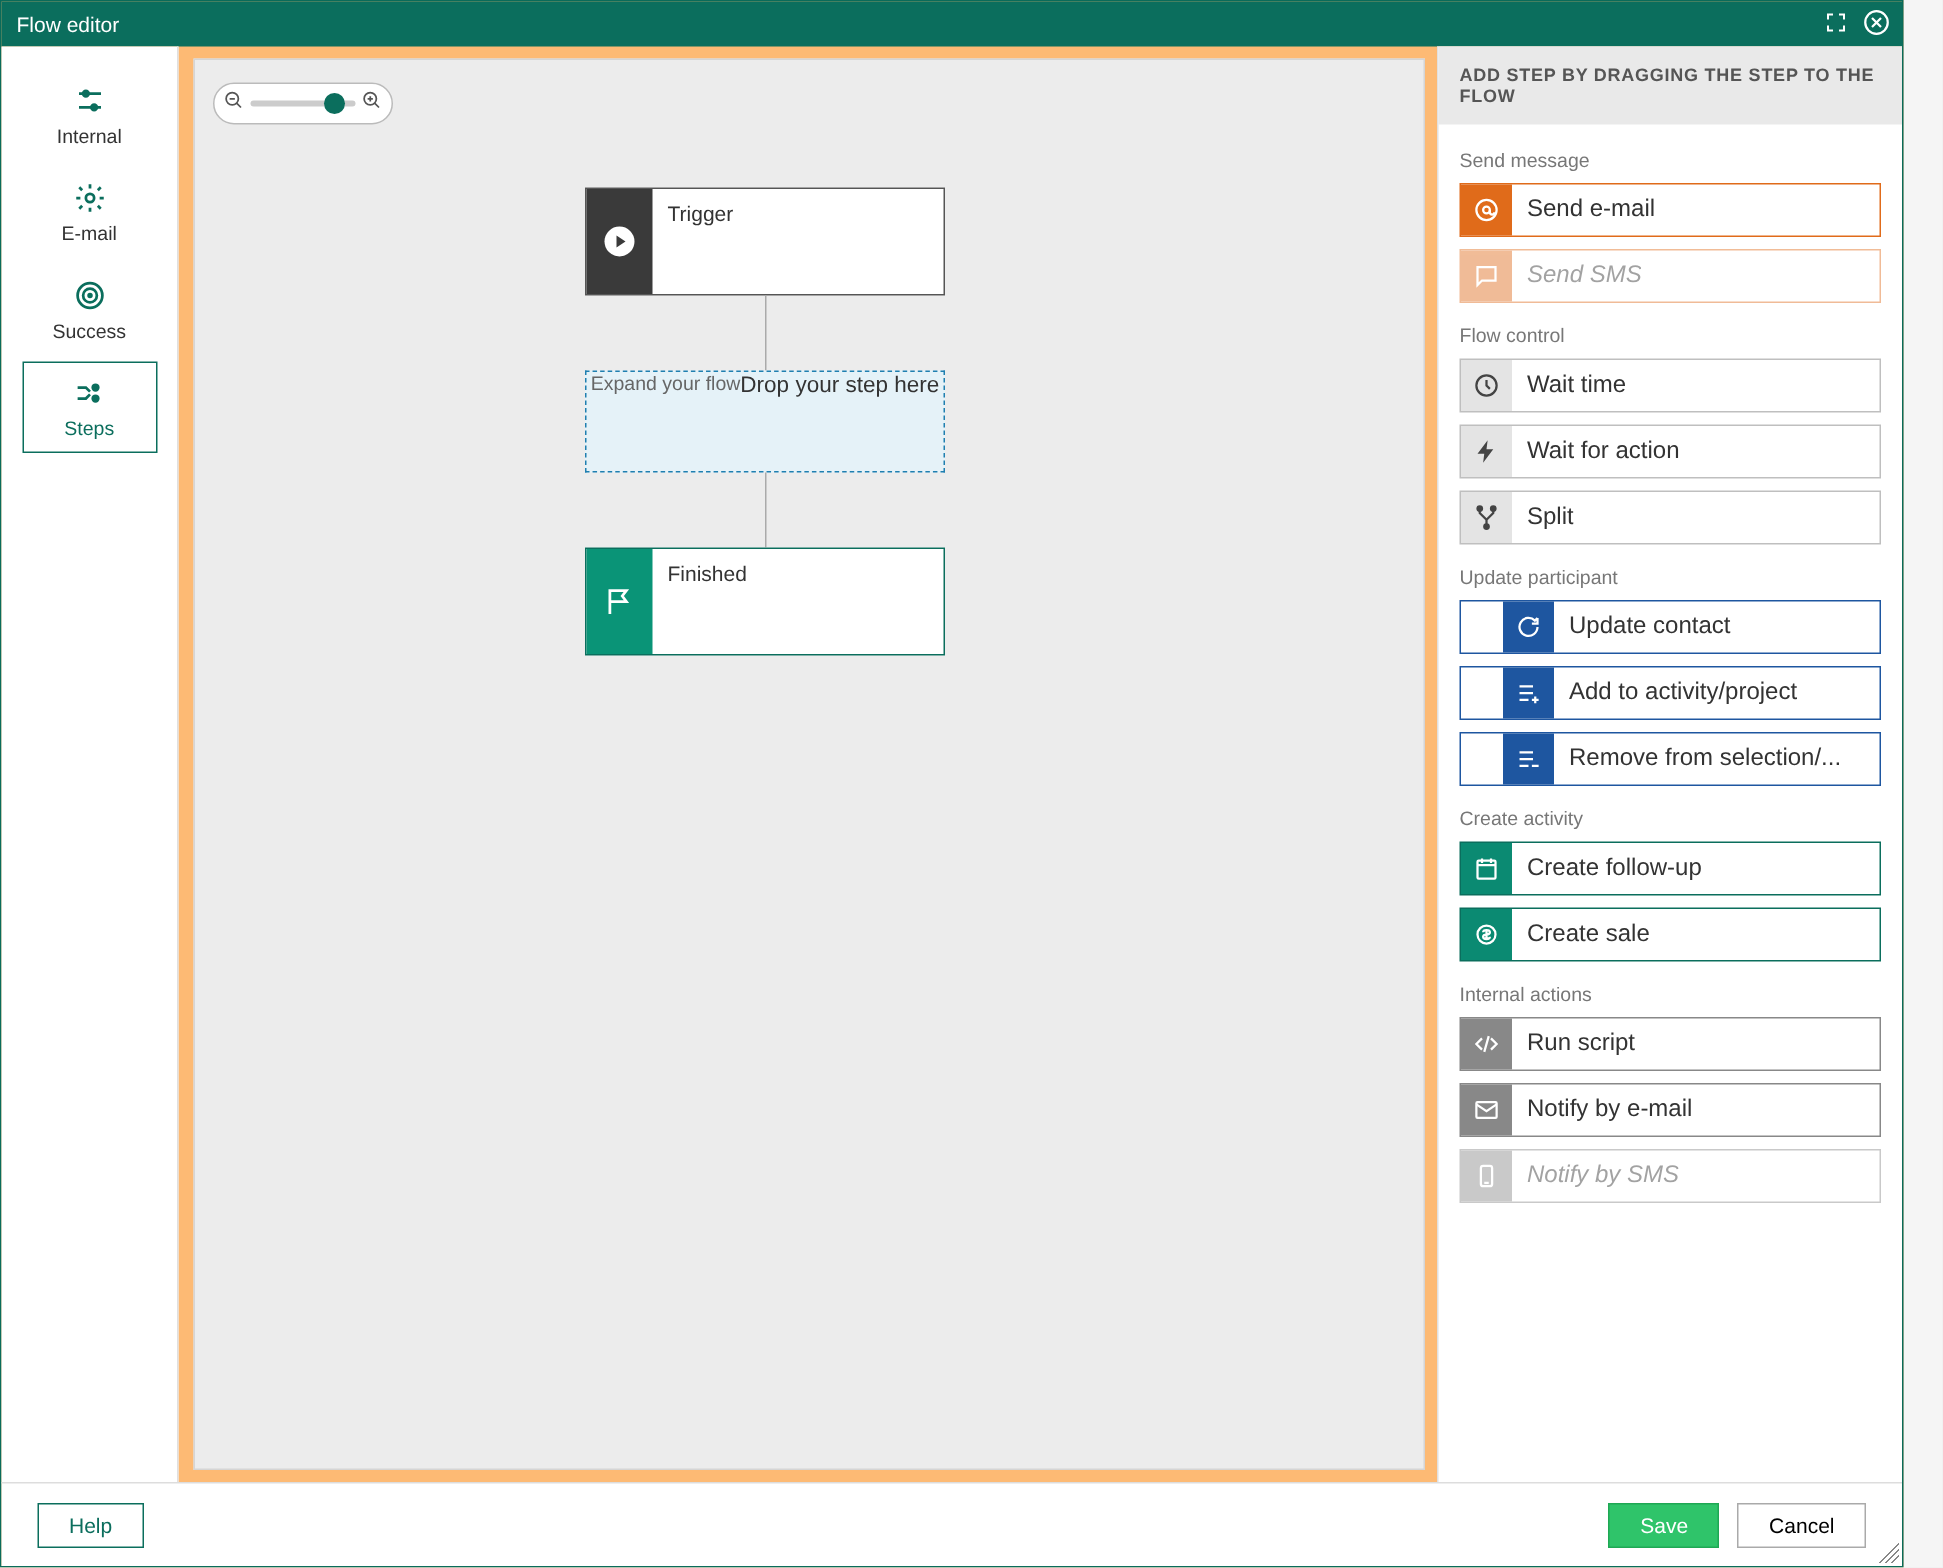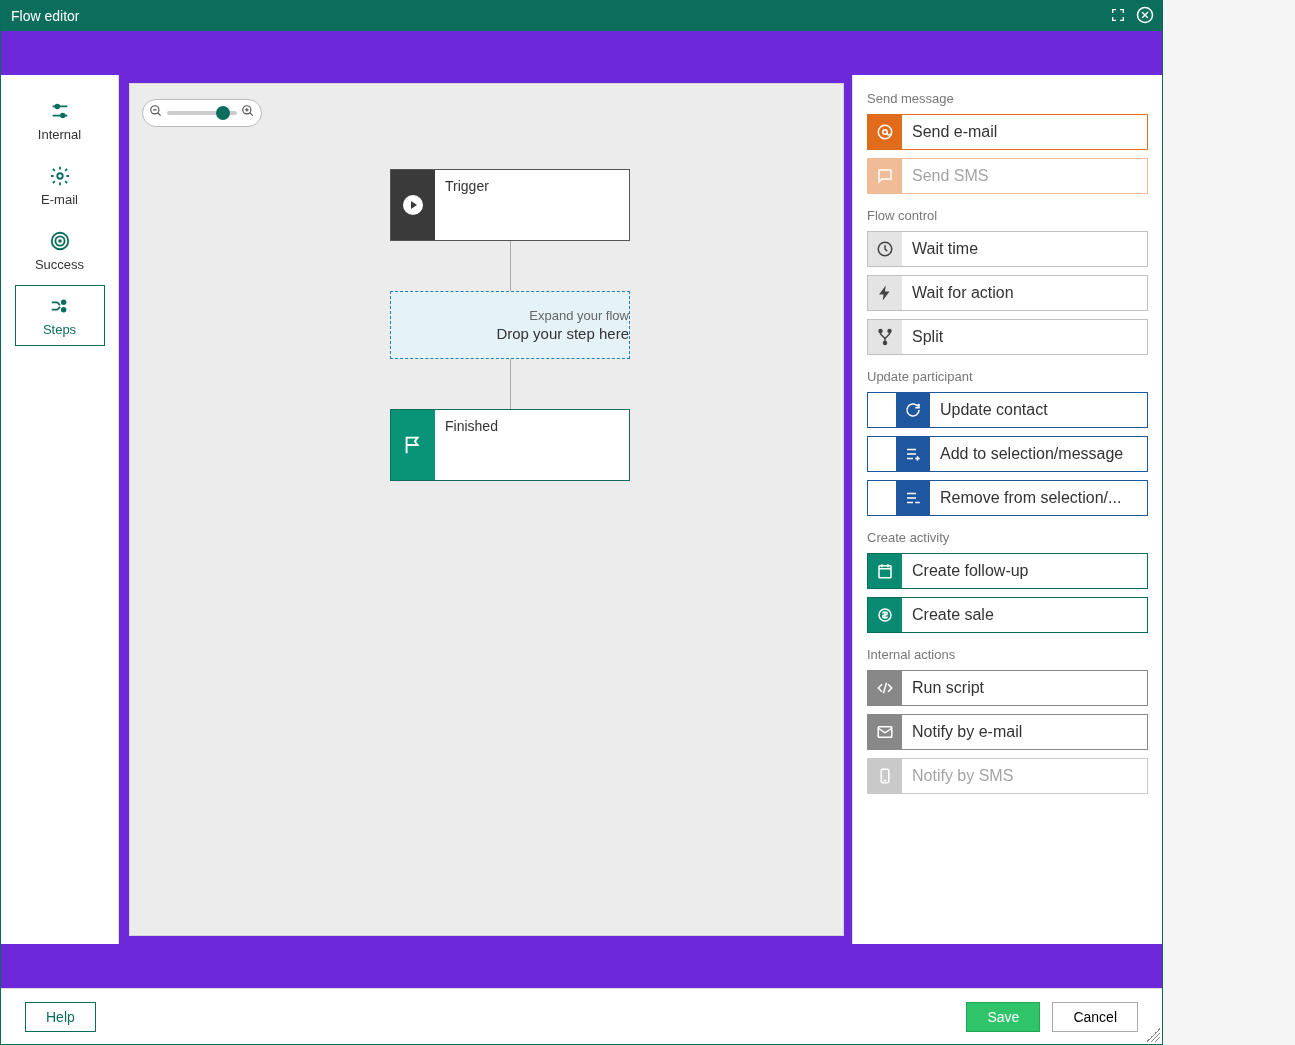--- a/index.html
+++ b/index.html
@@ -1,26 +1,25 @@
 <!DOCTYPE html>
 <html><head>
 <meta charset="utf-8">
 <style>
   * { box-sizing: border-box; margin: 0; padding: 0; font-family: "Segoe UI", Arial, sans-serif; }
   html, body { width: 100%; height: 100%; }
   body { background: #f5f5f5; }
   .window {
-    width: 1163px;
+    width: 1269px;
     height: 1045px;
-    background: #6d28d9;
+    background: #fdba74;
     border: 1px solid #0a6b5a;
     display: flex;
     flex-direction: column;
     position: relative;
-    gap: 44px;
   }
   
   .titlebar {
     background: #0b6e5d;
     color: #fff;
     height: 30px;
     display: flex;
     align-items: center;
     justify-content: space-between;
     padding: 0 8px 0 10px;
@@ -126,22 +125,22 @@
     height: 50px;
     background: #aaa;
     margin: 0 auto;
   }
   .dropzone {
     width: 240px;
     height: 68px;
     border: 1.5px dashed #1f7fb0;
     background: #e5f2f8;
     display: flex;
-    flex-direction: column;
-    align-items: flex-end;
+    flex-direction: row;
+    align-items: flex-start;
     justify-content: center;
     font-size: 13px;
     color: #333;
   }
   .dropzone .dz-title { font-size: 13px; color: #666; margin-bottom: 2px; }
   .dropzone .dz-main { font-size: 15px; }
   
   .rightpanel {
     width: 310px;
     background: #fff;
@@ -178,21 +177,21 @@
     cursor: grab;
     background: #fff;
   }
   .step-icon {
     width: 34px; height: 100%;
     display: flex; align-items: center; justify-content: center;
     color: #fff;
     flex-shrink: 0;
   }
   .step-label { padding-left: 10px; color: #333; white-space: nowrap; overflow: hidden; text-overflow: ellipsis; }
-  .step-disabled { opacity: 0.45; cursor: default; }
+  .step-disabled { opacity: 0.45; cursor: default; font-style: italic; }
   
   .c-orange { border-color: #e06b1a; }
   .c-orange .step-icon { background: #e06b1a; }
   .c-gray { border-color: #bfbfbf; }
   .c-gray .step-icon { background: #e4e4e4; color: #444; }
   .c-blue { border-color: #1e56a0; padding-left: 28px; }
   .c-blue .step-icon { background: #1e56a0; }
   .c-green { border-color: #0b6e5d; }
   .c-green .step-icon { background: #0b8a72; }
   .c-dgray { border-color: #888; }
@@ -340,20 +339,21 @@
             <svg width="22" height="22" viewBox="0 0 24 24" fill="none" stroke="#fff" stroke-width="2">
                 <path d="M5 21V4l12 0-3 4 3 4H5"></path>
               </svg>
           </div>
           <div class="node-label">Finished</div>
         </div>
       </div>
     </div>
 
     <div class="rightpanel">
+      <div class="panel-header">ADD STEP BY DRAGGING THE STEP TO THE FLOW</div>
       <div class="panel-body">
 
         <div class="group-label">Send message</div>
         <div class="step-item c-orange">
           <div class="step-icon">
             <svg width="18" height="18" viewBox="0 0 24 24" fill="none" stroke="#fff" stroke-width="2">
                 <circle cx="12" cy="12" r="9"></circle>
                 <circle cx="12" cy="12" r="3"></circle>
                 <path d="M15 12v2a2 2 0 0 0 4 0"></path>
               </svg>
@@ -408,21 +408,21 @@
               </svg>
           </div>
           <span class="step-label">Update contact</span>
         </div>
         <div class="step-item c-blue">
           <div class="step-icon">
             <svg width="18" height="18" viewBox="0 0 24 24" fill="none" stroke="#fff" stroke-width="2">
                 <path d="M4 6h12M4 12h12M4 18h8M18 15v6M15 18h6"></path>
               </svg>
           </div>
-          <span class="step-label">Add to selection/message</span>
+          <span class="step-label">Add to activity/project</span>
         </div>
         <div class="step-item c-blue">
           <div class="step-icon">
             <svg width="18" height="18" viewBox="0 0 24 24" fill="none" stroke="#fff" stroke-width="2">
                 <path d="M4 6h12M4 12h12M4 18h8M15 18h6"></path>
               </svg>
           </div>
           <span class="step-label">Remove from selection/...</span>
         </div>
 

